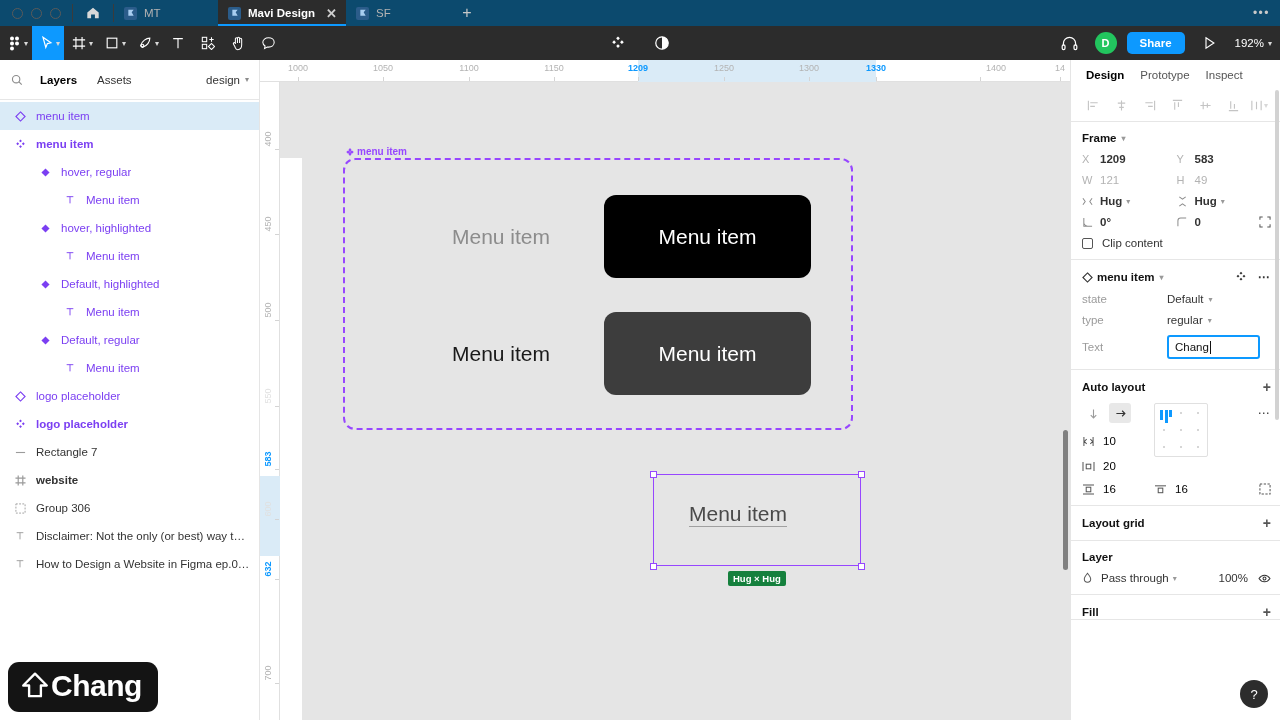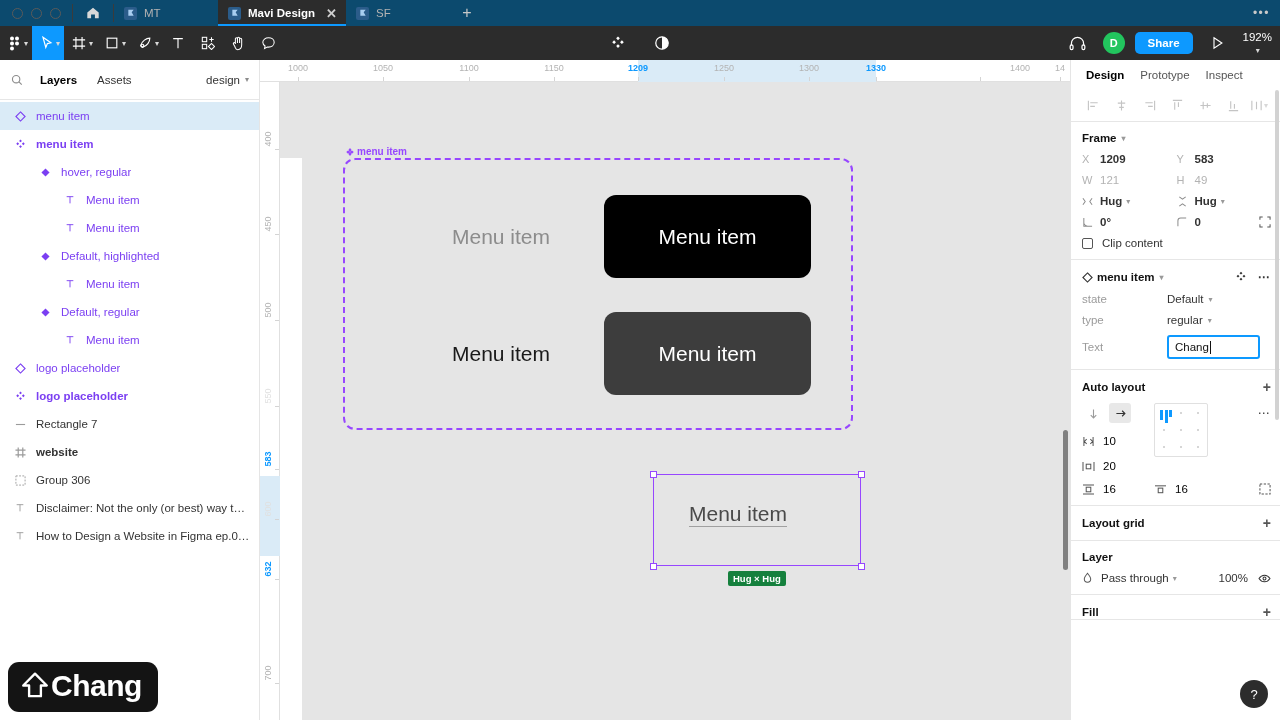--- a/index.html
+++ b/index.html
@@ -76,21 +76,21 @@
   }
   .avatar {
     width: 22px; height: 22px; border-radius: 50%; background: #22c55e;
     color: #fff; font-size: 11px; font-weight: bold;
     display: flex; align-items: center; justify-content: center;
   }
   .share-btn {
     background: #0d99ff; color: #fff; font-size: 11.5px; font-weight: bold;
     border-radius: 5px; padding: 5px 13px; border: none;
   }
-  .zoom-ctl { color: #ffffff; font-size: 11.5px; display: flex; align-items: center; gap: 3px; flex-direction: column; }
+  .zoom-ctl { color: #ffffff; font-size: 11.5px; display: flex; align-items: center; gap: 3px; }
 
   
   .leftpanel {
     position: absolute; top: 60px; left: 0; width: 260px; height: 660px;
     background: #ffffff; border-right: 1px solid #e5e5e5;
   }
   .lp-header {
     height: 40px; display: flex; align-items: center; gap: 0;
     padding: 0 10px 0 11px; border-bottom: 1px solid #e6e6e6;
   }
@@ -469,20 +469,28 @@
           </span>
           <span class="layer-label" style="margin-left: 8px; max-width: 190px;">hover, regular</span>
         </div>
         <div class="layer-row purple">
           <span class="layer-icon" style="margin-left: 62px;">
             <svg width="10" height="10" viewBox="0 0 12 12" fill="none" stroke="currentColor" stroke-width="1.1">
               <path d="M2 2h8M6 2v8"></path>
             </svg>
           </span>
           <span class="layer-label" style="margin-left: 8px; max-width: 165px;">Menu item</span>
+        </div>
+        <div class="layer-row purple">
+          <span class="layer-icon" style="margin-left: 37px;">
+            <svg width="9" height="9" viewBox="0 0 10 10" fill="currentColor">
+              <path d="M5 0.5l4.5 4.5L5 9.5.5 5z"></path>
+            </svg>
+          </span>
+          <span class="layer-label" style="margin-left: 8px; max-width: 190px;">hover, highlighted</span>
         </div>
         <div class="layer-row purple">
           <span class="layer-icon" style="margin-left: 62px;">
             <svg width="10" height="10" viewBox="0 0 12 12" fill="none" stroke="currentColor" stroke-width="1.1">
               <path d="M2 2h8M6 2v8"></path>
             </svg>
           </span>
           <span class="layer-label" style="margin-left: 8px; max-width: 165px;">Menu item</span>
         </div>
         <div class="layer-row purple">
@@ -588,21 +596,21 @@
         <span class="rh-tick" style="left: 294px;">1150</span>
         <span class="rh-mark" style="left: 294px;"></span>
         <span class="rh-tick hl" style="left: 378px;">1209</span>
         <span class="rh-mark" style="left: 378px;"></span>
         <span class="rh-tick" style="left: 464px;">1250</span>
         <span class="rh-mark" style="left: 464px;"></span>
         <span class="rh-tick" style="left: 549px;">1300</span>
         <span class="rh-mark" style="left: 549px;"></span>
         <span class="rh-tick hl" style="left: 616px;">1330</span>
         <span class="rh-mark" style="left: 616px;"></span>
-        <span class="rh-tick" style="left: 760px;">1400</span>
+        <span class="rh-tick" style="left: 736px;">1400</span>
         <span class="rh-mark" style="left: 720px;"></span>
         <span class="rh-tick" style="left: 800px;">14</span>
         <span class="rh-mark" style="left: 800px;"></span>
       </div>
     <div class="ruler-v" id="ruler-v">
         <div class="rv-range" style="top: 394px; height: 80px;"></div>
         <span class="rv-tick" style="top: 57px;">400</span>
         <span class="rv-mark" style="top: 67px;"></span>
         <span class="rv-tick" style="top: 142px;">450</span>
         <span class="rv-mark" style="top: 152px;"></span>

